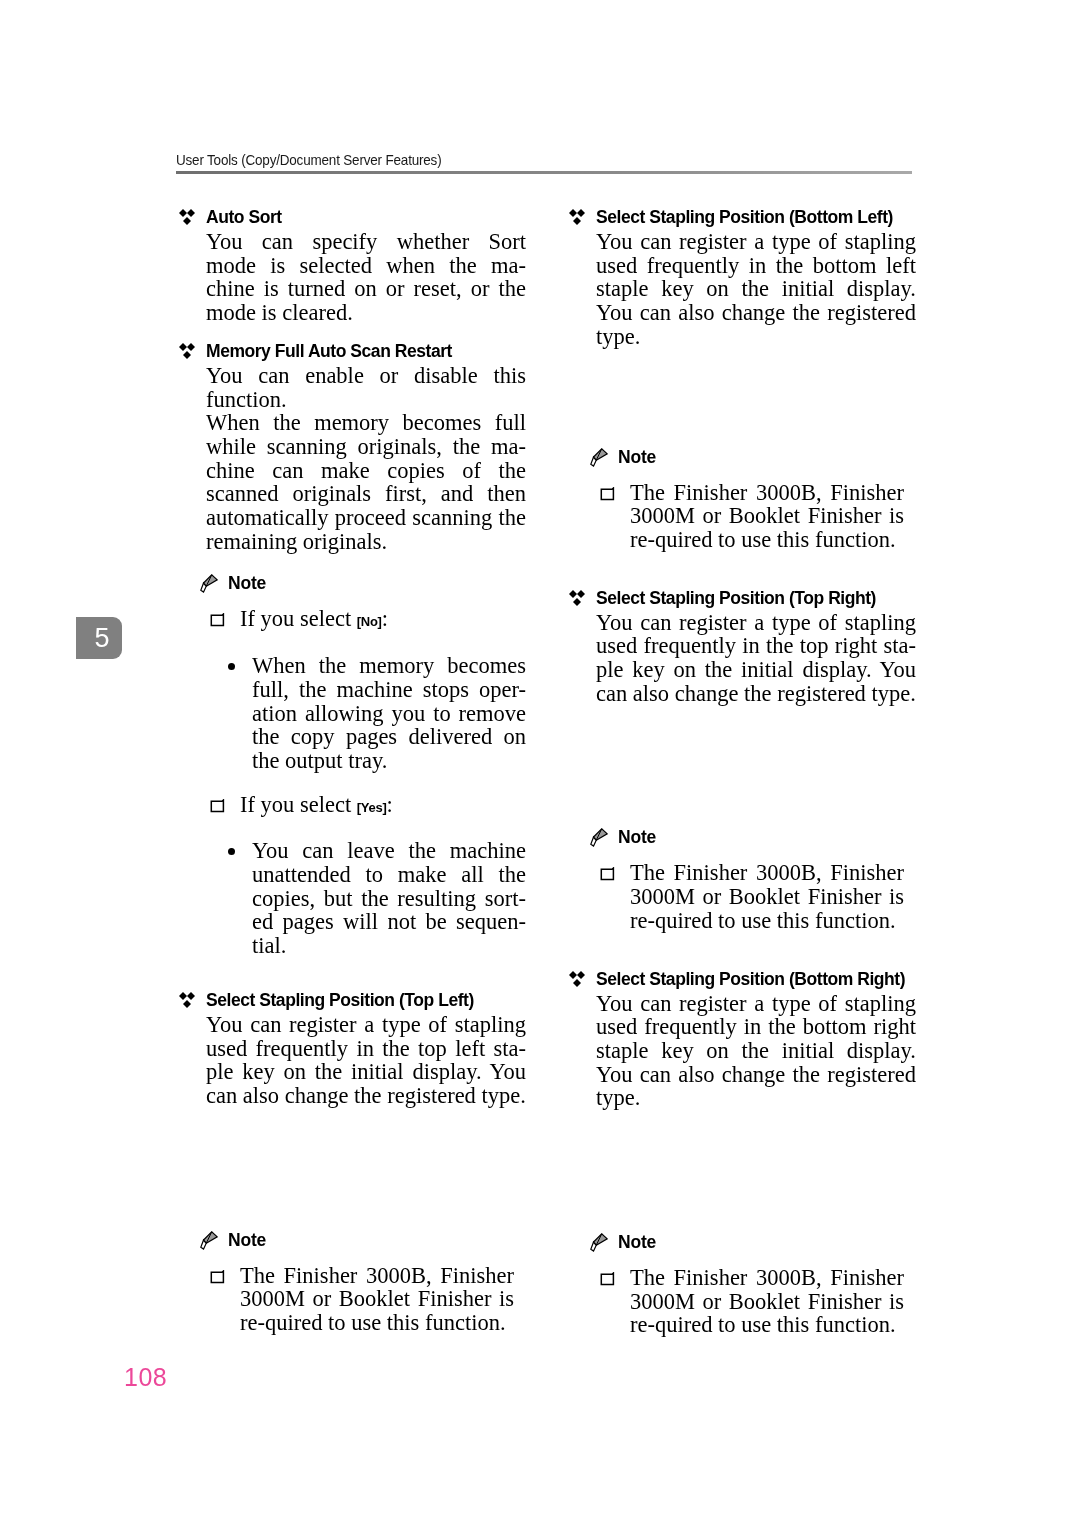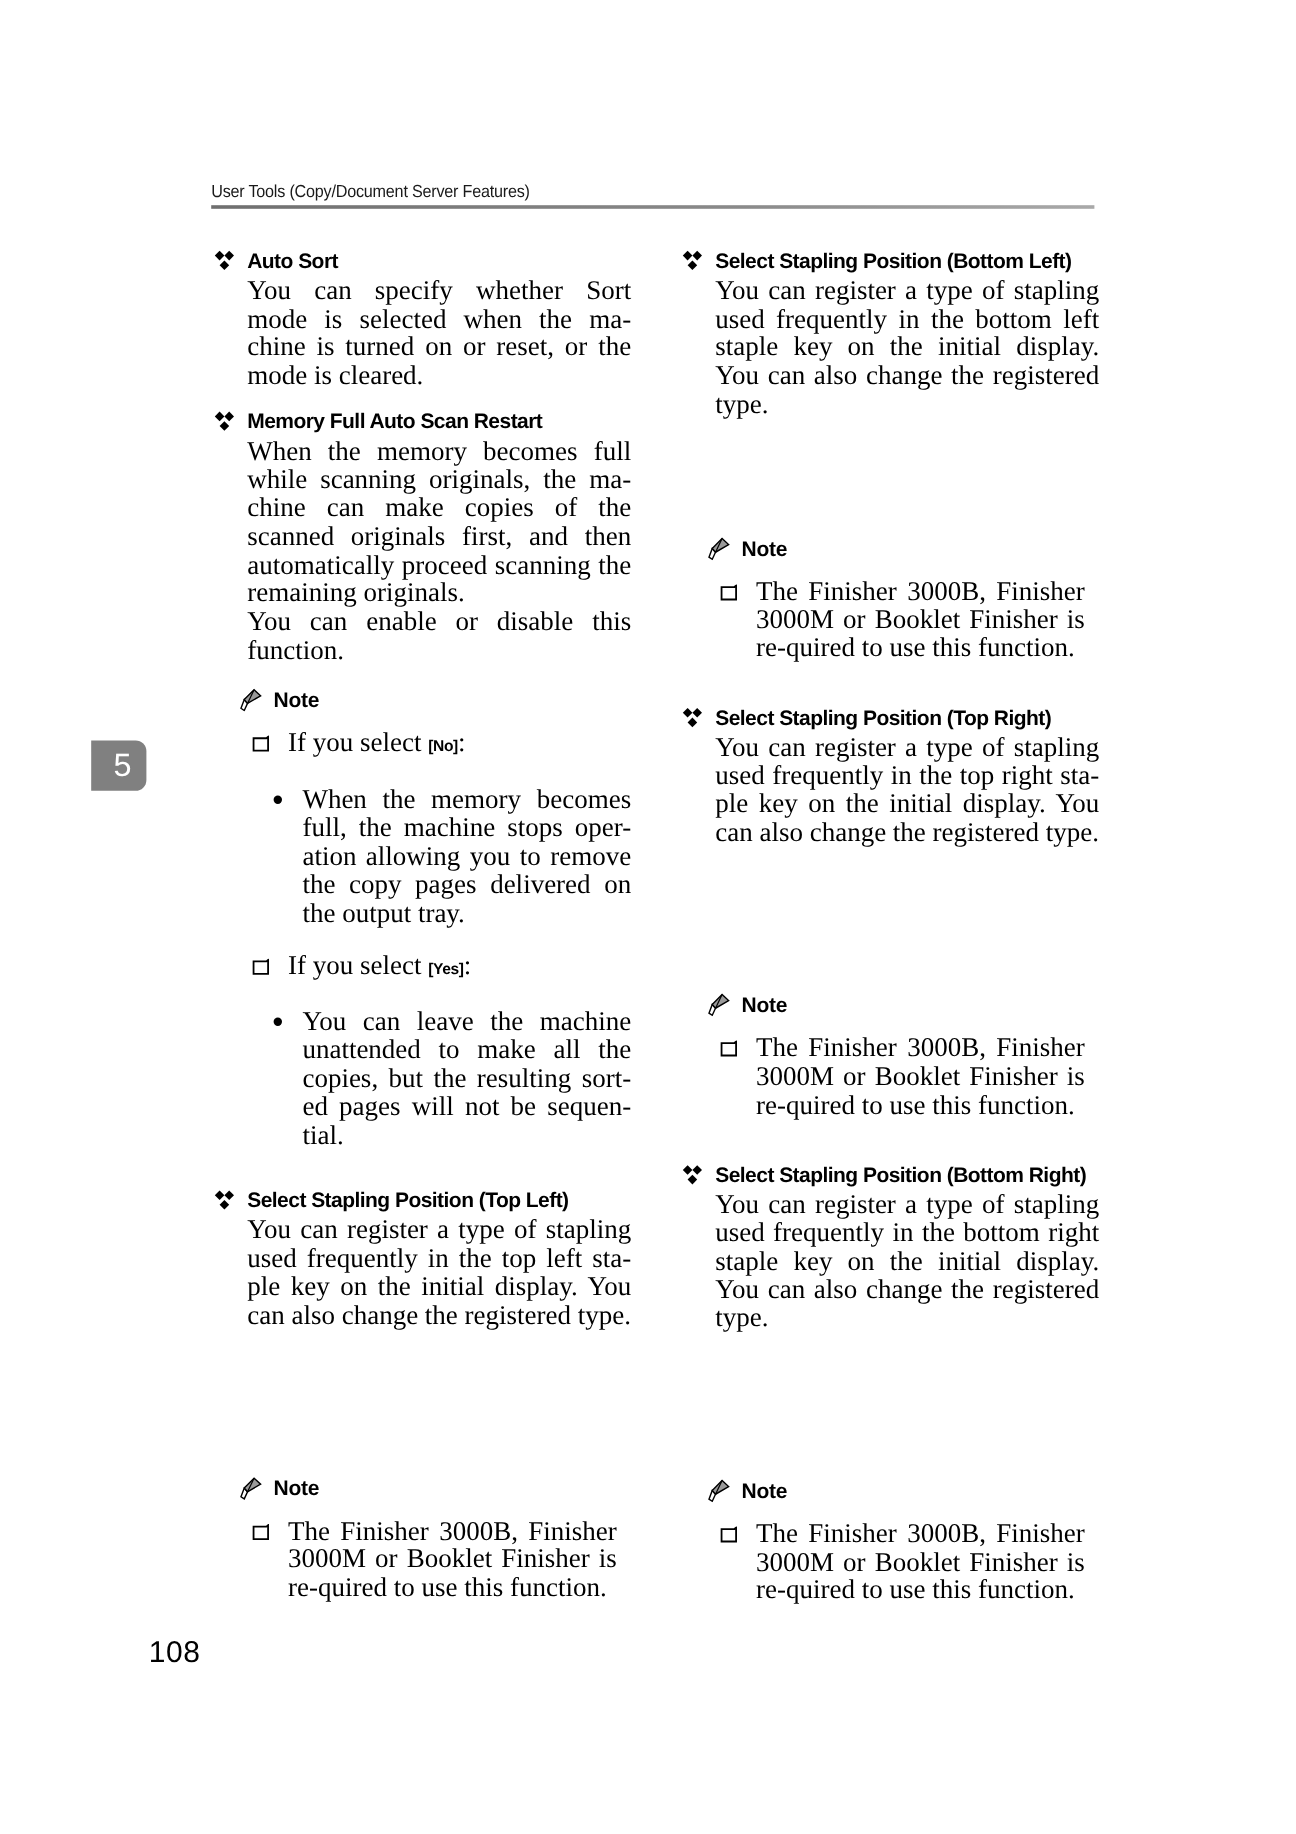--- a/index.html
+++ b/index.html
@@ -68,21 +68,21 @@
     padding-left: 6px;
   }
 
   
   .folio {
     position: absolute;
     left: 124px;
     top: 1363px;
     font-family: "Liberation Sans", sans-serif;
     font-size: 25px;
-    color: #000000;
+    color: #ec4899;
     letter-spacing: 0.5px;
   }
 
   
   .col {
     position: absolute;
     top: 205px;
     width: 350px;
   }
   .col-left  { left: 176px; }
@@ -226,22 +226,22 @@
 
     <div class="section">
       <div class="sec-head">
         <svg class="dia" viewBox="0 0 22 22">
           <polygon points="7,3 11,7 7,11 3,7" fill="#000"></polygon>
           <polygon points="15,3 19,7 15,11 11,7" fill="#000"></polygon>
           <polygon points="11,11 15,15 11,19 7,15" fill="#000"></polygon>
         </svg>
         <span>Memory Full Auto Scan Restart</span>
       </div>
+      <p class="body-para">You can enable or disable this function.</p>
       <p class="body-para">When the memory becomes full while scanning originals, the ma-chine can make copies of the scanned originals first, and then automatically proceed scanning the remaining originals.</p>
-      <p class="body-para">You can enable or disable this function.</p>
 
       <div class="spacer-18"></div>
 
       <div class="note-head">
         <svg class="pencil" viewBox="0 0 24 22">
           <polygon points="3,19 6,11 9,14.5 6,21" fill="#ffffff" stroke="#000" stroke-width="1.3"></polygon>
           <polygon points="6,11 15,2 21,7.5 9,14.5" fill="#9a9a9a" stroke="#000" stroke-width="1.3"></polygon>
           <line x1="15" y1="2" x2="9" y2="14.5" stroke="#000" stroke-width="1.1"></line>
         </svg>
         <span>Note</span>

